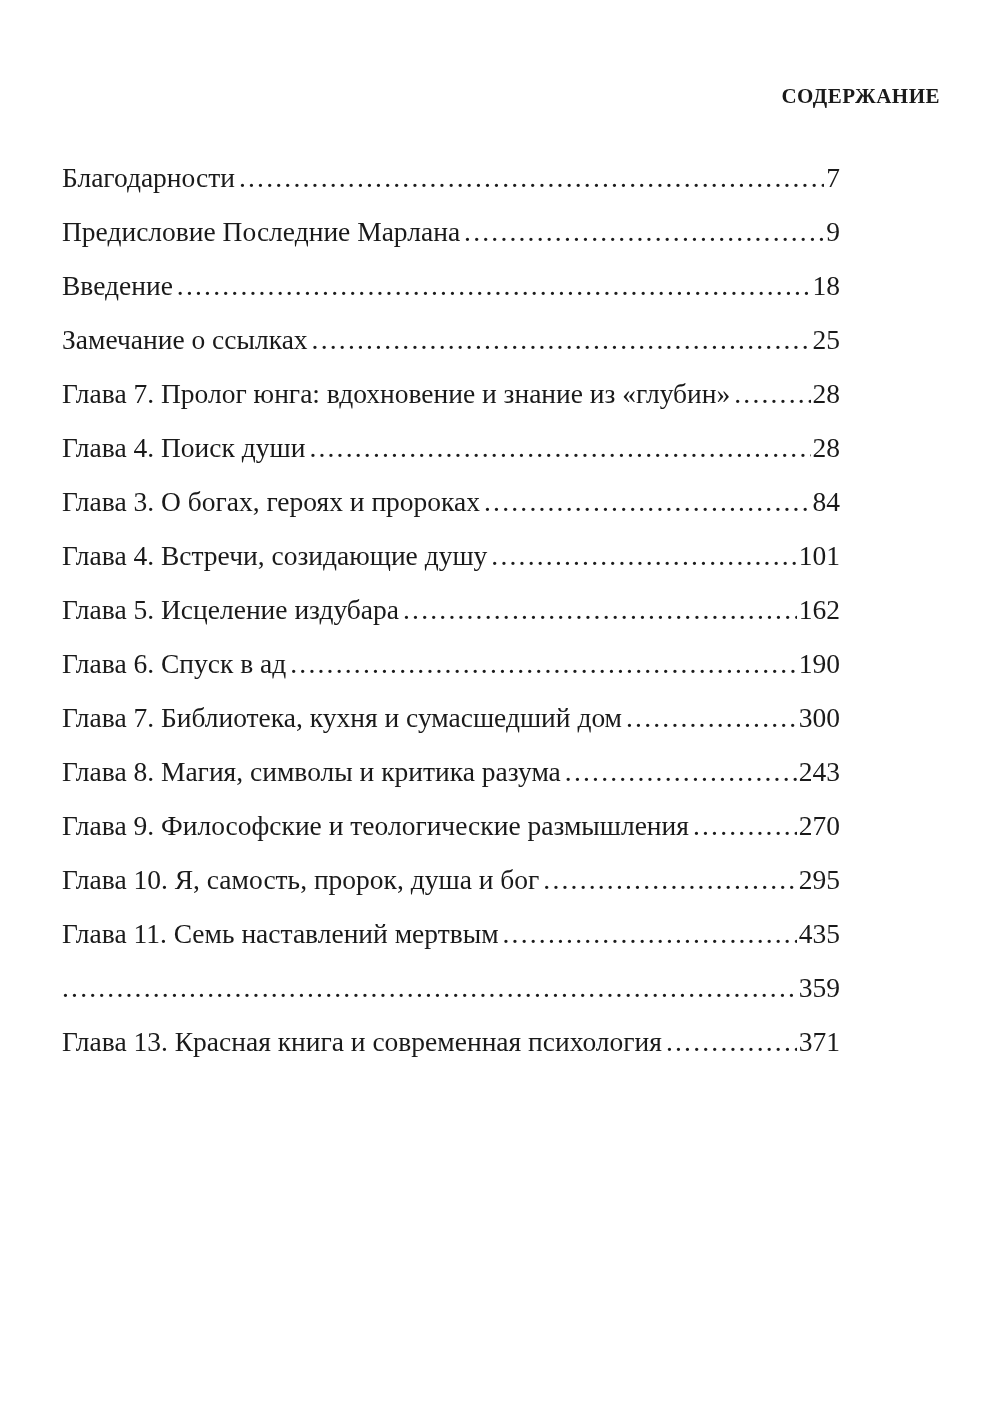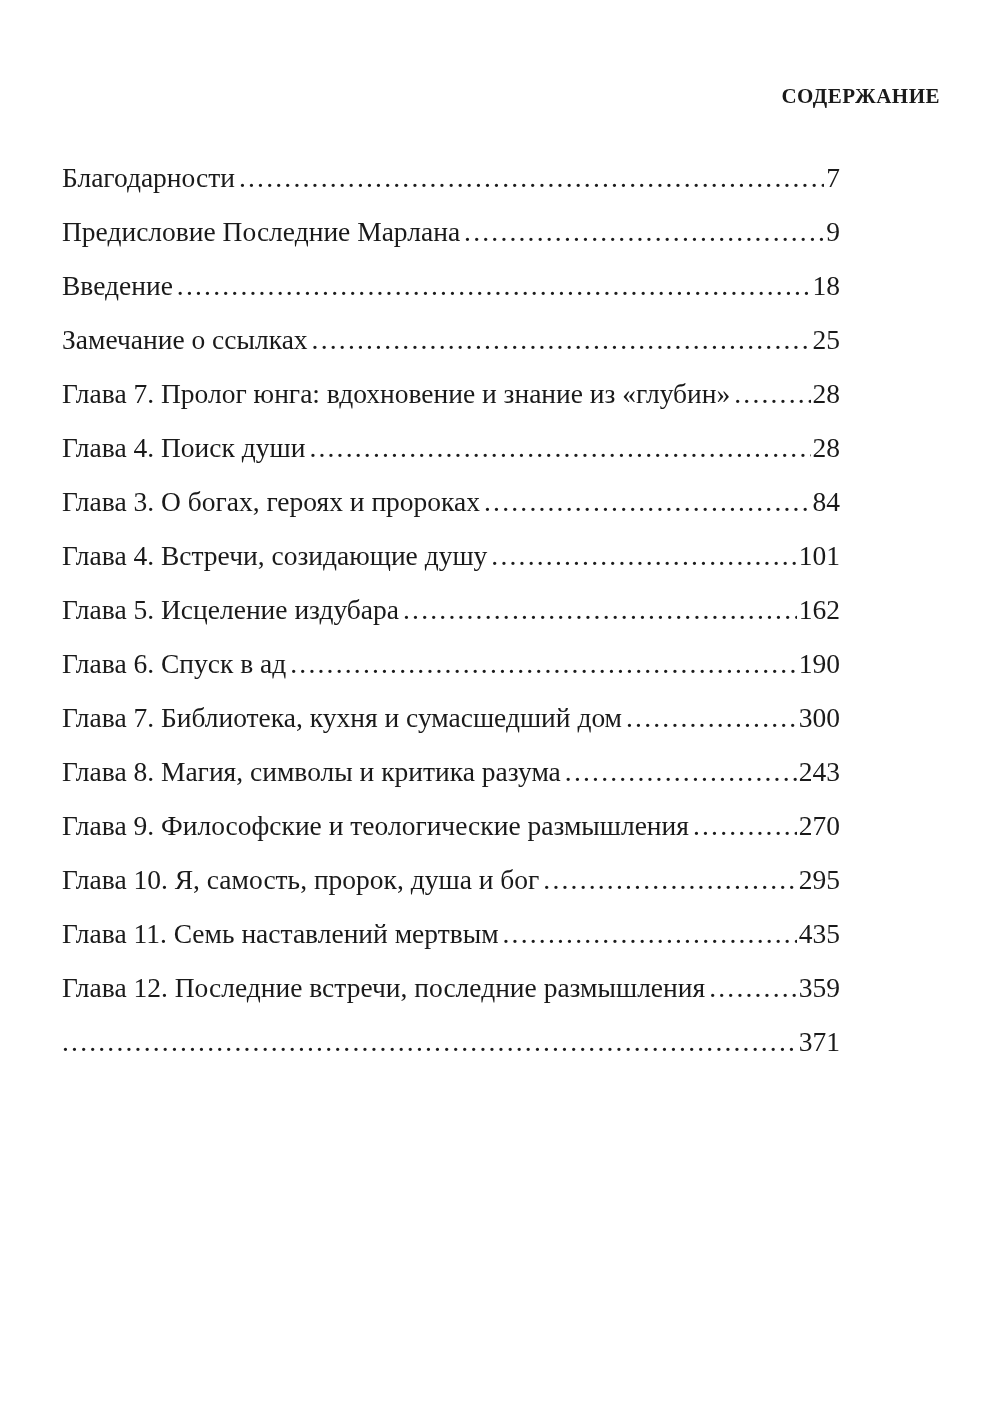--- a/index.html
+++ b/index.html
@@ -149,22 +149,22 @@
       <span class="toc-label">Глава 10. Я, самость, пророк, душа и бог</span>
       <span class="toc-leader"></span>
       <span class="toc-page">295</span>
     </li>
     <li class="toc-row">
       <span class="toc-label">Глава 11. Семь наставлений мертвым</span>
       <span class="toc-leader"></span>
       <span class="toc-page">435</span>
     </li>
     <li class="toc-row">
-      <span class="toc-label">Глава 12. Последние встречи, последние размышления</span>
       <span class="toc-leader"></span>
       <span class="toc-page">359</span>
     </li>
     <li class="toc-row">
+      <span class="toc-label">Глава 13. Красная книга и современная психология</span>
       <span class="toc-leader"></span>
       <span class="toc-page">371</span>
     </li>
   </ul>
 </div>
 
 </body></html>

